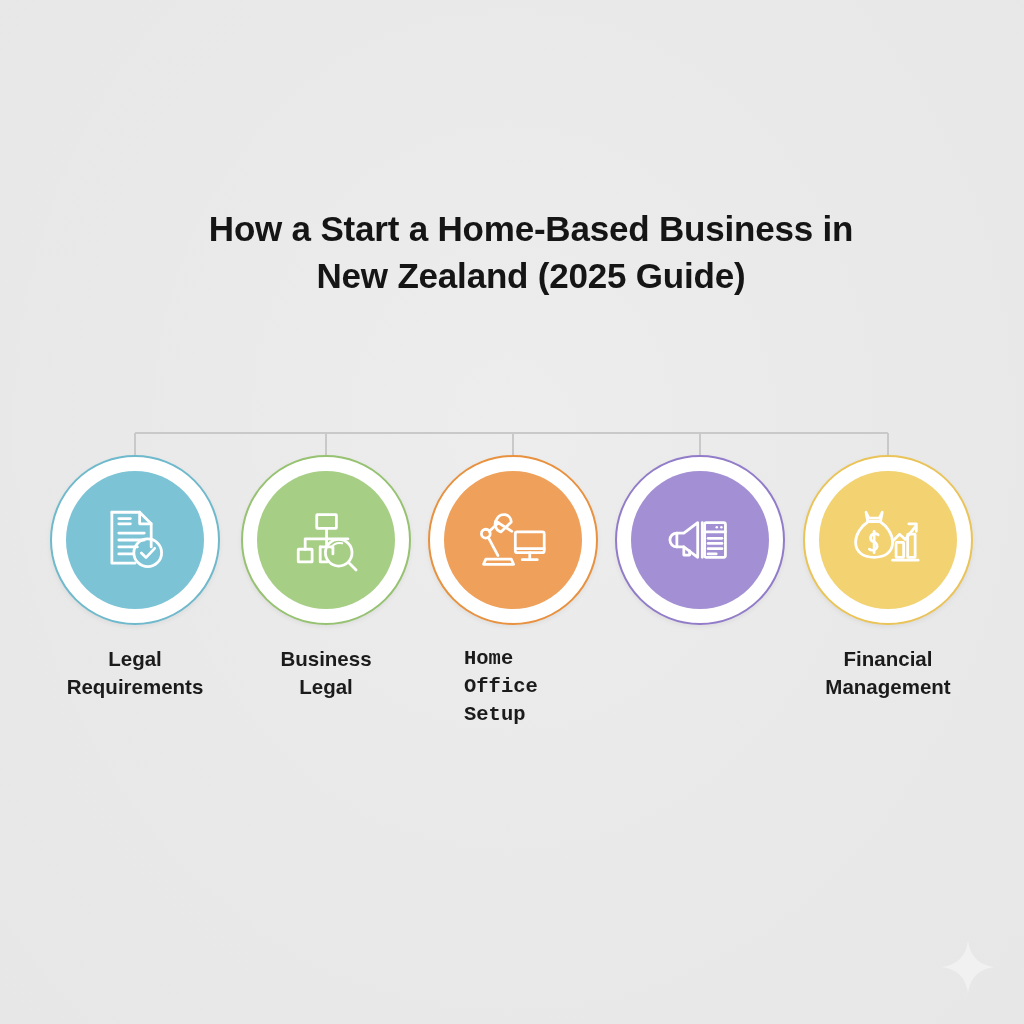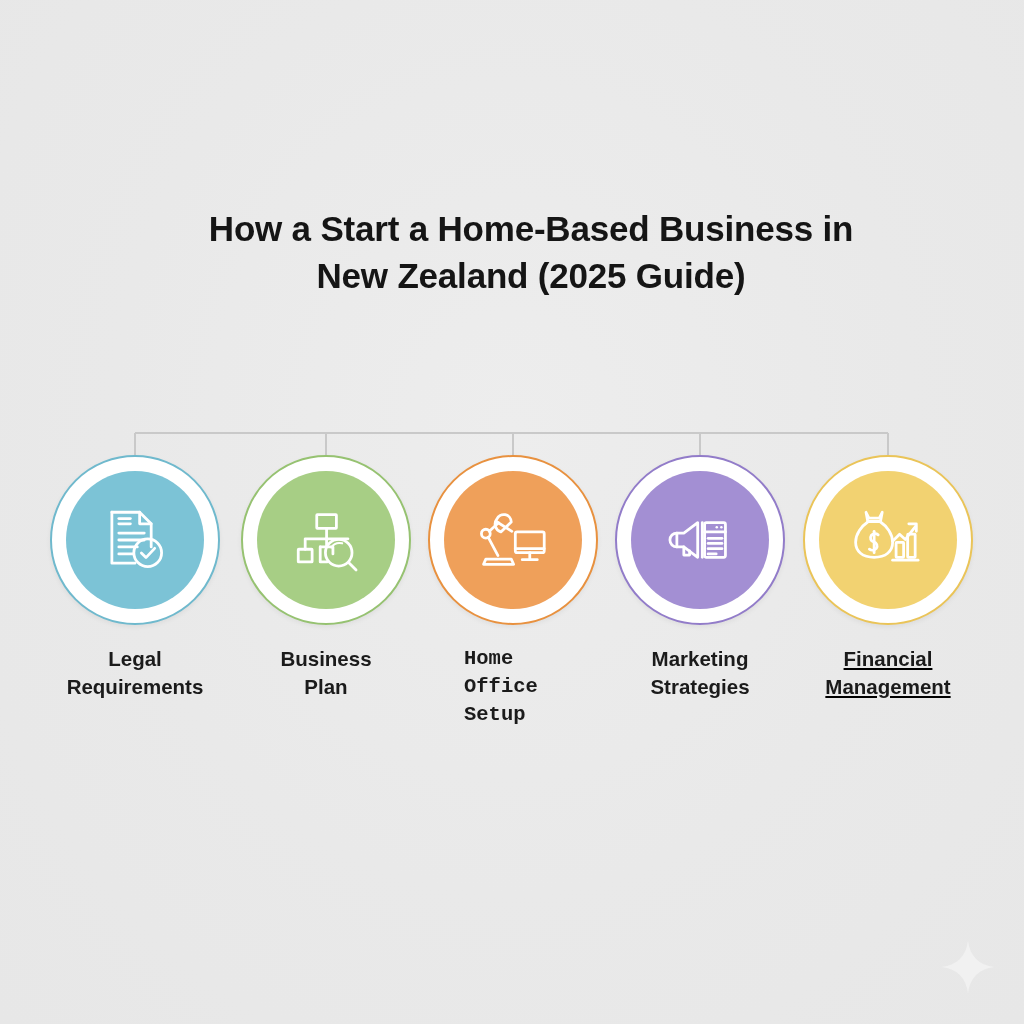--- a/index.html
+++ b/index.html
@@ -178,21 +178,21 @@
               <path d="M27 38 h11 v6"></path>
               <path d="M27 38 v13 h6"></path>
               <circle cx="43" cy="43" r="11.5"></circle>
               <path d="M36.5 38.5 a9 9 0 0 1 9.5 -3.6" stroke-width="1.8"></path>
               <line x1="51.5" y1="51.5" x2="58" y2="58"></line>
             </g>
           </svg>
         </div>
       </div>
       <div class="step-label">Business
-Plan</div>
+Legal</div>
     </div>
 
     <div class="step" id="step-2" style="left: 513px;">
       <div class="circle-outer" style="border: 2px solid rgb(232, 145, 63);">
         <div class="circle-inner" id="fill-2" style="background: rgb(239, 160, 90);">
           <svg viewBox="0 0 64 64">
             <g fill="none" stroke="#ffffff" stroke-width="2.4" stroke-linecap="round" stroke-linejoin="round">
               <path d="M18 14 a6.5 6.5 0 0 1 12.5 2.5 l-9 8.5 a7 7 0 0 1 -3.5 -11z"></path>
               <path d="M17.5 16 l13.5 8.5"></path>
               <circle cx="8.5" cy="26.5" r="3.8"></circle>
@@ -226,25 +226,23 @@
               <circle cx="50.5" cy="21" r="1.1" fill="#ffffff" stroke="none"></circle>
               <circle cx="46.5" cy="21" r="1.1" fill="#ffffff" stroke="none"></circle>
               <line x1="39" y1="30.5" x2="51" y2="30.5"></line>
               <line x1="39" y1="35" x2="51" y2="35"></line>
               <line x1="39" y1="39.5" x2="51" y2="39.5"></line>
               <line x1="39" y1="44" x2="46" y2="44"></line>
             </g>
           </svg>
         </div>
       </div>
-      <div class="step-label">Marketing
-Strategies</div>
-    </div>
-
-    <div class="step" id="step-4" style="left: 888px; text-decoration: underline;">
+    </div>
+
+    <div class="step" id="step-4" style="left: 888px;">
       <div class="circle-outer" style="border: 2px solid rgb(234, 196, 88);">
         <div class="circle-inner" id="fill-4" style="background: rgb(242, 210, 113);">
           <svg viewBox="0 0 64 64">
             <g fill="none" stroke="#ffffff" stroke-width="2.4" stroke-linecap="round" stroke-linejoin="round">
               <path d="M13 8 l2.5 5 h9 l2.5 -5 l-1.5 8 h-11z"></path>
               <path d="M15 16 c-6 4 -11 11 -11 18 c0 8 6 13 16 13 c10 0 16 -5 16 -13 c0 -7 -5 -14 -11 -18z"></path>
               <path d="M23.5 27.5 a4.3 4.3 0 0 0 -6 0.6 a3.6 3.6 0 0 0 2.2 5.6 a3.6 3.6 0 0 1 2.2 5.6 a4.3 4.3 0 0 1 -6 0.6"></path>
               <line x1="20" y1="24.5" x2="20" y2="43"></line>
               <rect x="39" y="34" width="6.5" height="13" rx="0.5"></rect>
               <rect x="49" y="27" width="6.5" height="20" rx="0.5"></rect>

